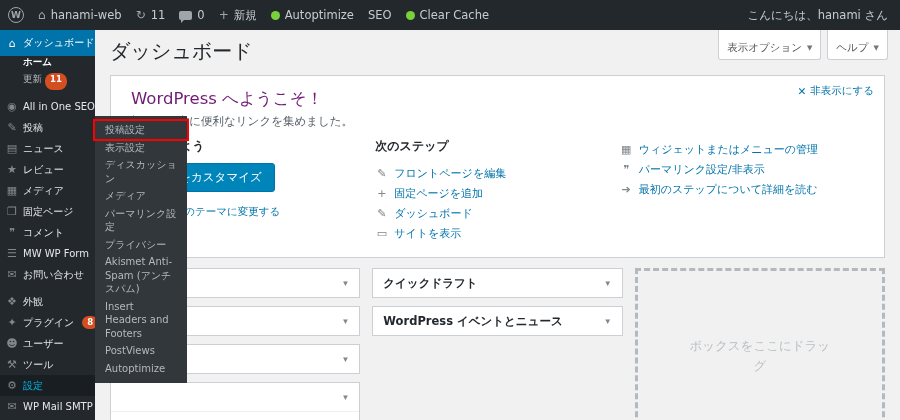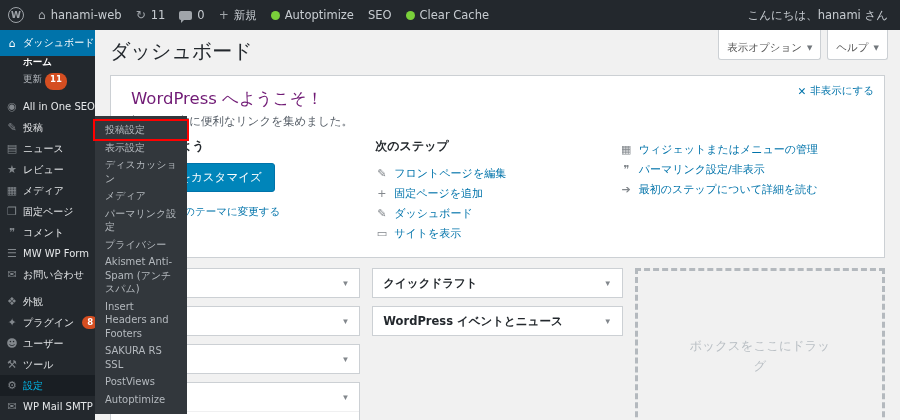--- a/index.html
+++ b/index.html
@@ -210,21 +210,20 @@
 
   <div class="flyout">
     <a class="fo-item annotated">投稿設定</a>
     <a class="fo-item">表示設定</a>
     <a class="fo-item">ディスカッション</a>
     <a class="fo-item">メディア</a>
     <a class="fo-item">パーマリンク設定</a>
     <a class="fo-item">プライバシー</a>
     <a class="fo-item">Akismet Anti-Spam (アンチスパム)</a>
     <a class="fo-item">Insert Headers and Footers</a>
-    <a class="fo-item">SAKURA RS SSL</a>
     <a class="fo-item">PostViews</a>
     <a class="fo-item">Autoptimize</a>
 
   </div>
 
   <div class="main">
 
     <div class="page-head">
       <h1 class="page-title">ダッシュボード</h1>
       <div class="head-btns">

